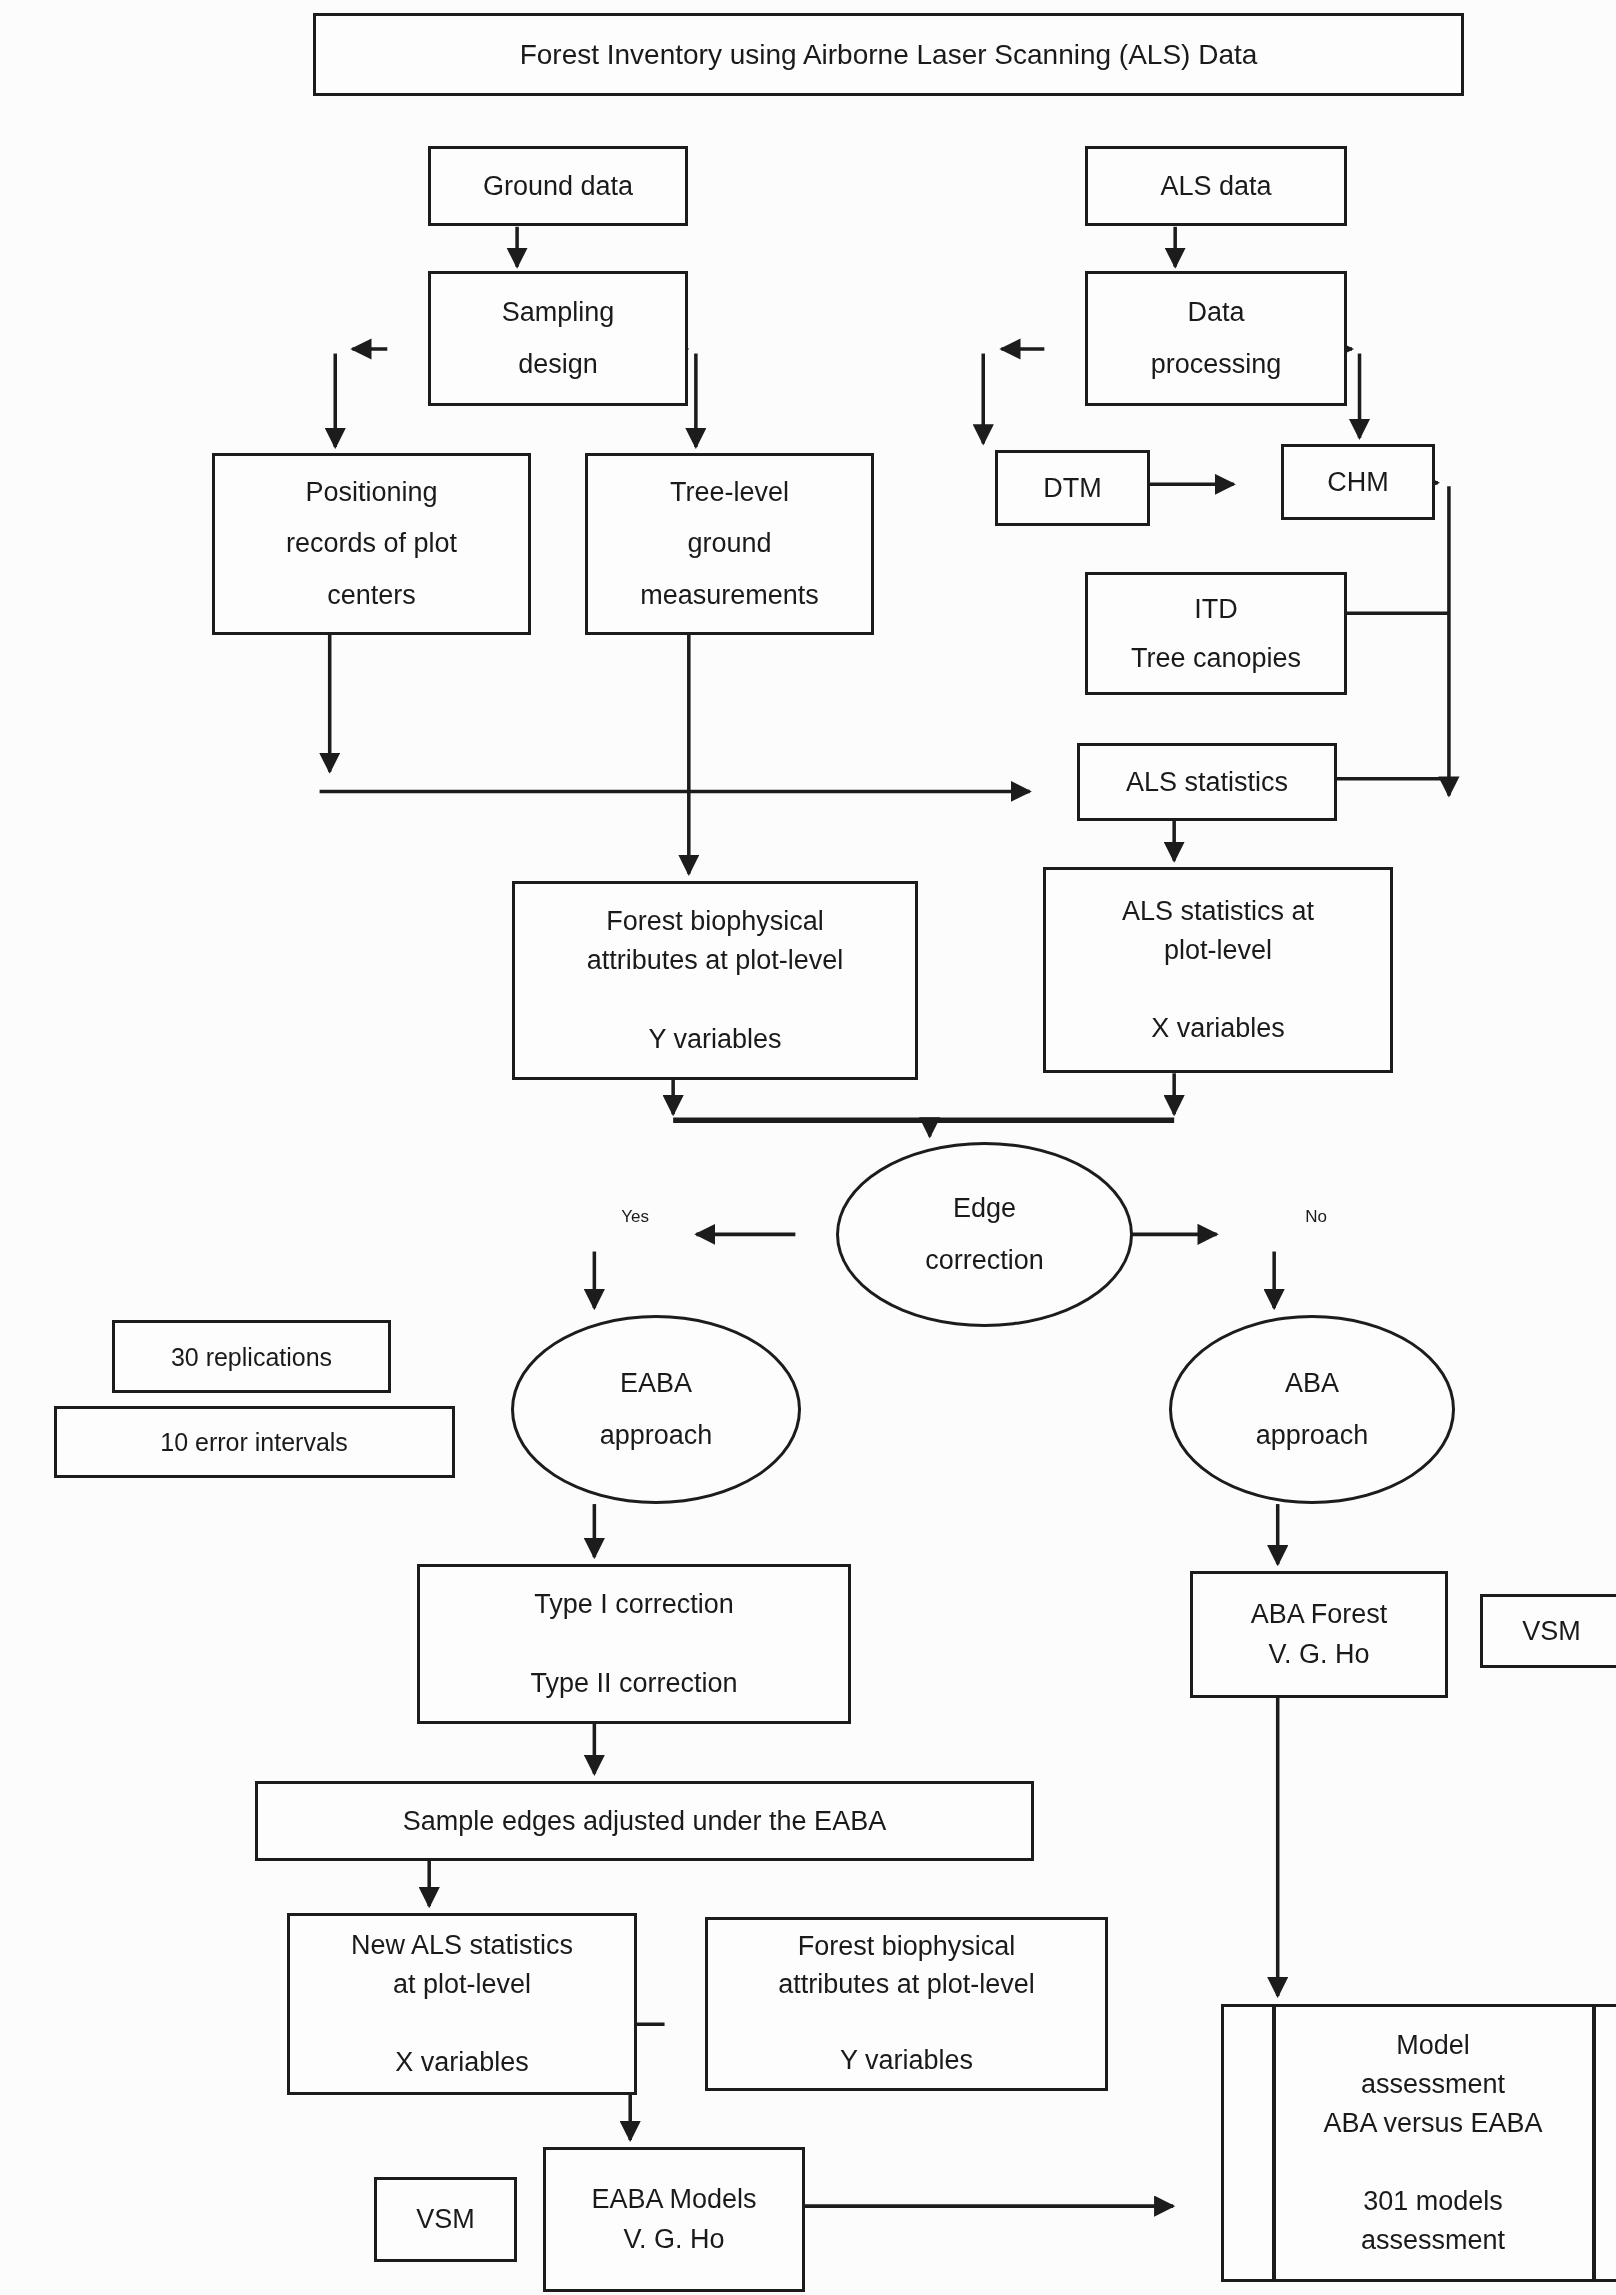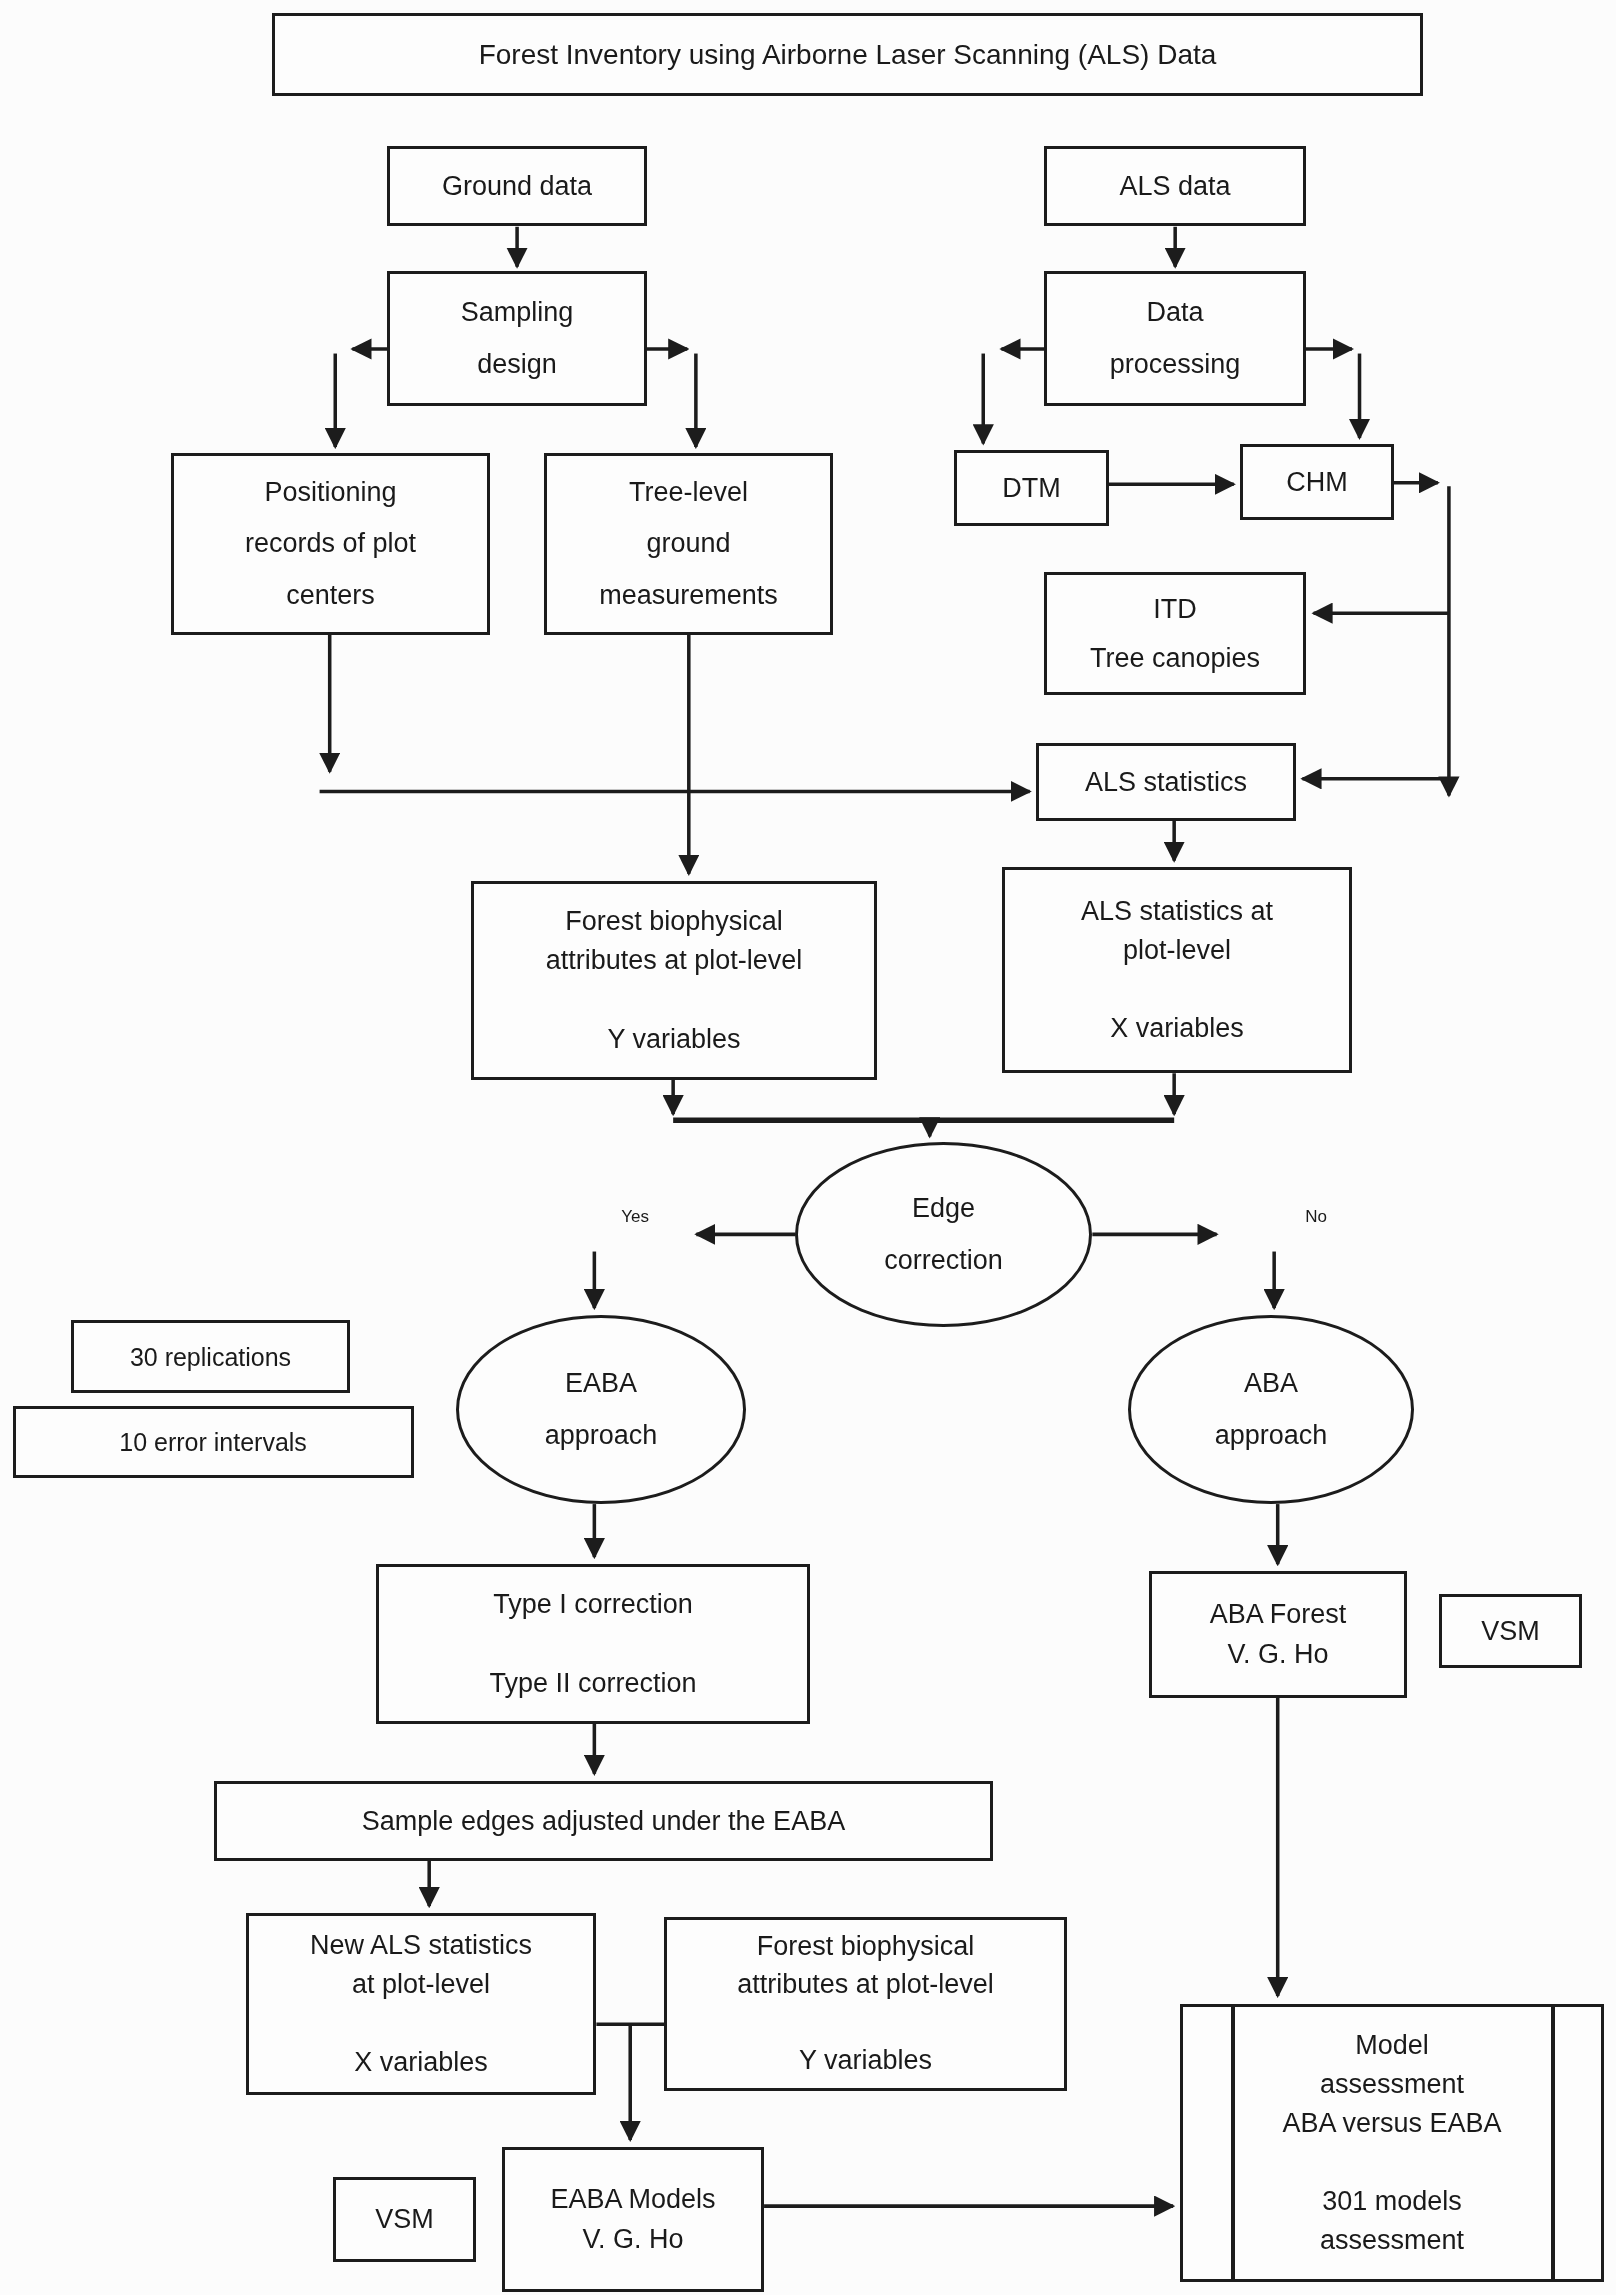--- a/index.html
+++ b/index.html
@@ -11,20 +11,21 @@
     color:#1a1a1a;
     overflow:hidden;
   }
   .box{
     position:absolute;
     box-sizing:border-box;
     border:3.5px solid #1c1c1c;
     background:#fdfdfd;
     display:flex;align-items:center;justify-content:center;
     text-align:center;
+    margin-left:41px;
   }
   .ellipse{border-radius:50%;}
   .lbl{
     white-space:pre-line;
     font-size:27px;
     line-height:1.45;
   }
   .roomy .lbl{line-height:1.9;}
   .itd-space .lbl{line-height:1.8;}
   .single .lbl{line-height:1.2;}
@@ -157,21 +158,21 @@
   <div class="branch-label" style="left:548px;top:1207px">Yes</div>
   <div class="branch-label" style="left:1226px;top:1207px">No</div>
 
   <div class="box small" style="left:71px;top:1320px;width:279px;height:73px">
     <div class="lbl">30 replications</div>
   </div>
   <div class="box small" style="left:12.6px;top:1406px;width:401px;height:72px">
     <div class="lbl">10 error intervals</div>
   </div>
 
-  <div class="box ellipse roomy" style="left:456px;top:1315px;width:290px;height:189px">
+  <div class="box ellipse roomy" style="left:470px;top:1315px;width:290px;height:189px">
     <div class="lbl">EABA
 approach</div>
   </div>
   <div class="box ellipse roomy" style="left:1128px;top:1315px;width:286px;height:189px">
     <div class="lbl">ABA
 approach</div>
   </div>
 
   <div class="box" style="left:376px;top:1564px;width:434px;height:160px">
     <div class="lbl">Type I correction

